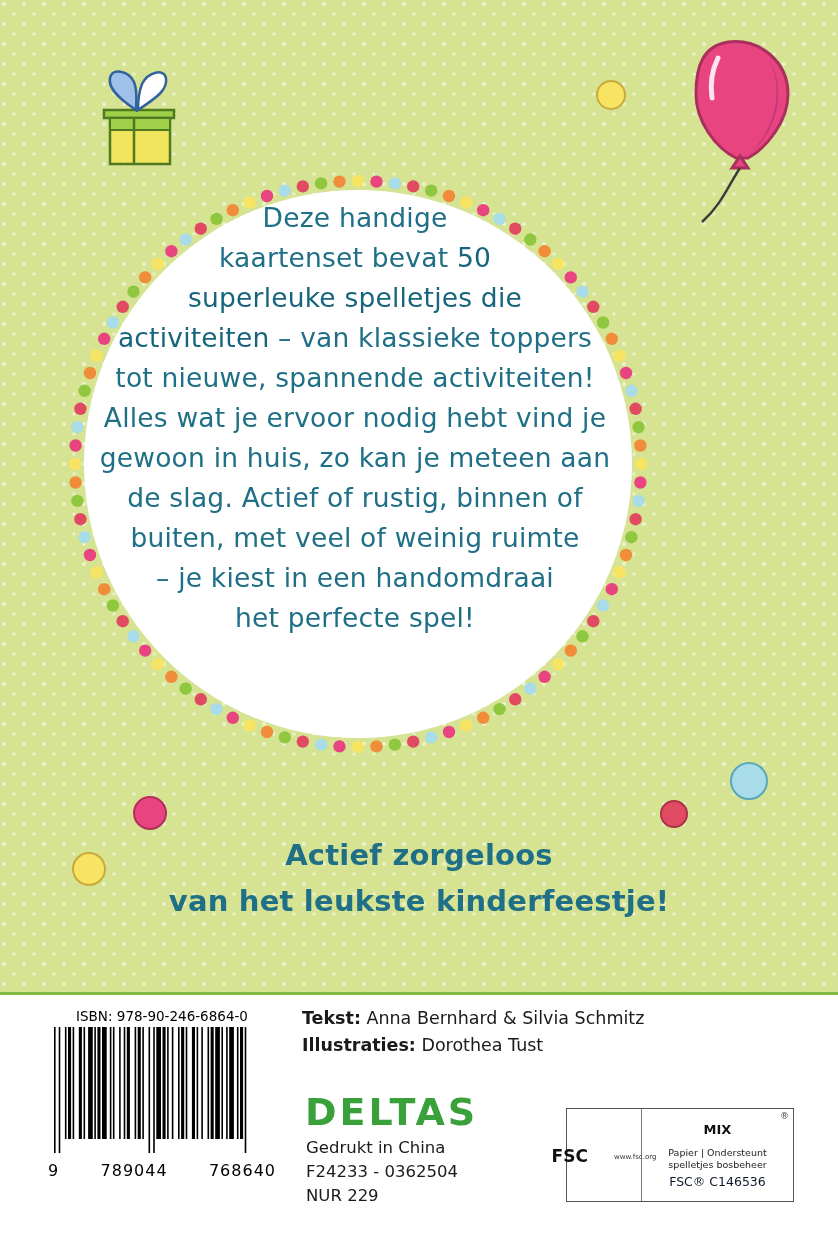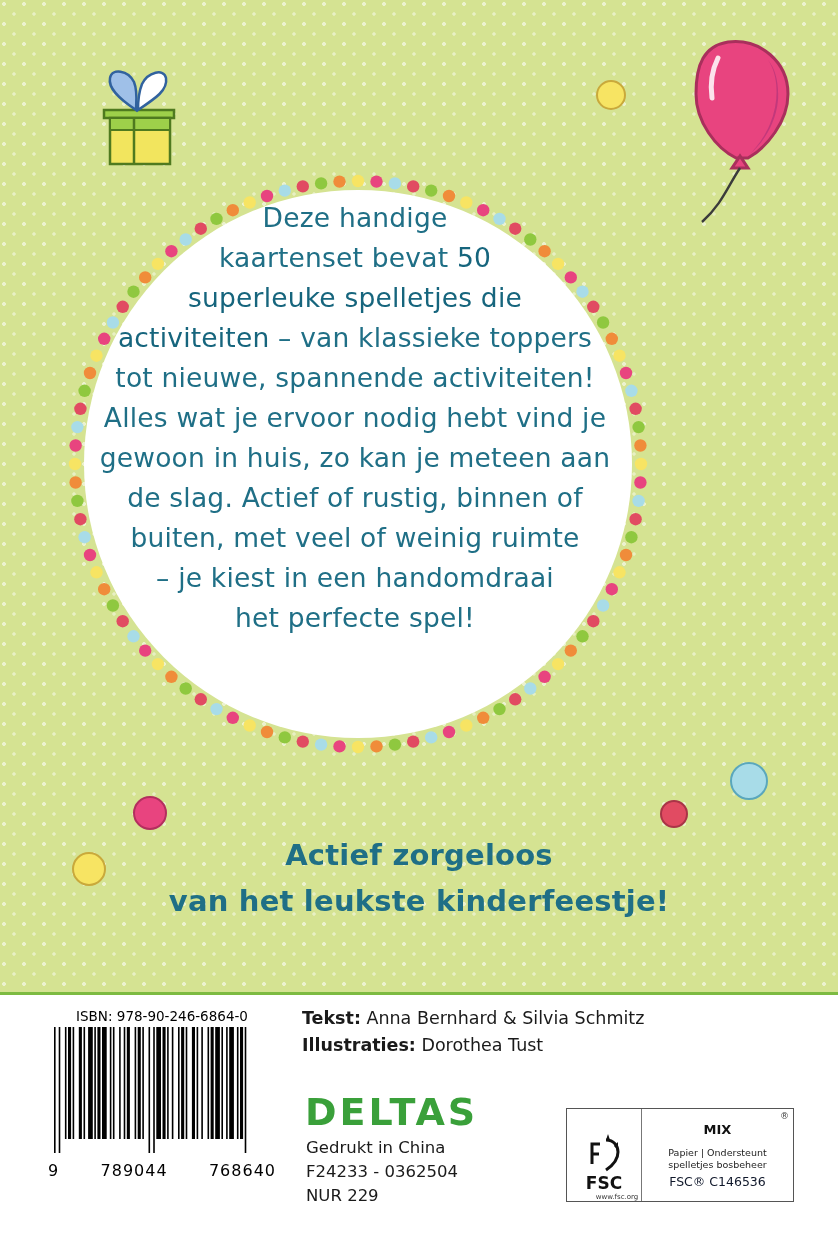--- a/index.html
+++ b/index.html
@@ -188,23 +188,23 @@
     width: 226px;
     height: 92px;
     border: 1.5px solid #555;
     background: #fff;
     display: flex;
   }
   #fsc-left {
     width: 74px;
     border-right: 1px solid #777;
     display: flex;
-    flex-direction: column;
+    flex-direction: row;
     align-items: center;
-    justify-content: flex-end;
+    justify-content: center;
     padding-top: 2px;
   }
   #fsc-mark { width: 40px; height: 44px; }
   #fsc-abbr { font-size: 17px; font-weight: 700; color: #111; line-height: 18px; }
   #fsc-url { font-size: 7px; color: #333; margin-top: 1px; margin-left: 26px; }
   #fsc-right {
     flex: 1;
     display: flex;
     flex-direction: column;
     align-items: center;

